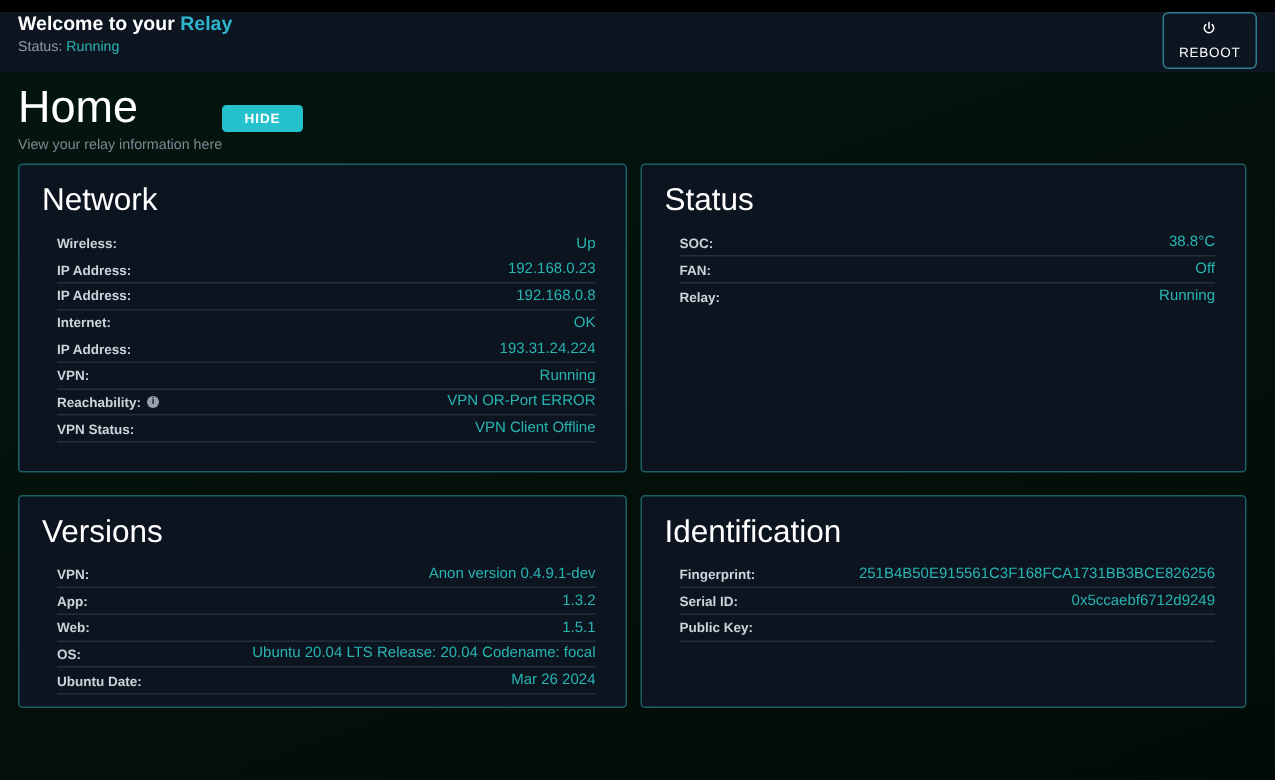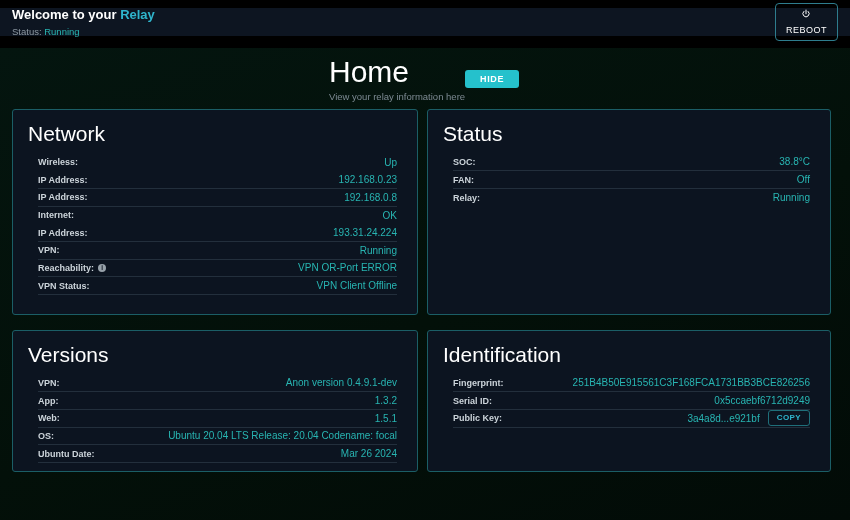--- a/index.html
+++ b/index.html
@@ -15,42 +15,42 @@
   }
   *{box-sizing:border-box;}
   html,body{margin:0;padding:0;}
   body{
     width:850px;height:520px;position:relative;overflow:hidden;
     background:#000;
     font-family:"Liberation Sans", sans-serif;
   }
   
   .topbar{
-    position:absolute;top:8px;left:0;right:0;height:28px;
+    position:absolute;top:8px;left:0;right:0;height:40px;
     background:var(--topbar-bg);
-    display:flex;align-items:center;justify-content:space-between;
+    display:flex;align-items:flex-start;justify-content:space-between;
     padding:0 12px;
   }
   .welcome-line{font-size:13px;font-weight:bold;color:#fff;line-height:1.25;}
   .welcome-line .hl{color:var(--accent-cyan);}
   .status-line{font-size:9.5px;color:var(--muted);margin-top:2px;}
   .status-line .hl{color:var(--accent-teal);}
   .reboot-btn{
     display:inline-flex;align-items:center;gap:6px;
     background:transparent;border:1px solid #2e7d8e;border-radius:4px;
     color:#fff;font-family:inherit;font-size:9px;font-weight:normal;letter-spacing:.5px;
     padding:5px 10px;cursor:pointer;flex-direction:column;
   }
   
   .main{
     position:absolute;top:48px;left:0;right:0;bottom:0;
     background:linear-gradient(160deg,#04150f 0%,#031009 55%,#020b07 100%);
   }
   .page-head{
-    display:flex;align-items:center;justify-content:center;
+    display:flex;align-items:center;justify-content:flex-start;
     padding:8px 14px 0 12px;
   }
   .page-title{font-size:30px;font-weight:500;color:#fff;margin:0;line-height:1.05;}
   .page-subtitle{font-size:9.5px;color:#7d8a93;margin-top:3px;}
   .hide-btn{
     background:var(--hide-bg);border:none;border-radius:3px;
     color:#fff;font-family:inherit;font-size:9px;font-weight:bold;letter-spacing:.6px;
     padding:4px 15px;cursor:pointer;align-self:center;
   }
   
@@ -220,22 +220,18 @@
         <div class="row div">
           <span class="lbl">Fingerprint:</span>
           <span class="val">251B4B50E915561C3F168FCA1731BB3BCE826256</span>
         </div>
         <div class="row div">
           <span class="lbl">Serial ID:</span>
           <span class="val">0x5ccaebf6712d9249</span>
         </div>
         <div class="row div">
           <span class="lbl">Public Key:</span>
-          <span class="val-group">
-            <span class="val">3a4a8d...e921bf</span>
-            <button class="copy-btn">COPY</button>
-          </span>
         </div>
       </div>
     </div>
 
   </div>
 </div>
 
 </body></html>

